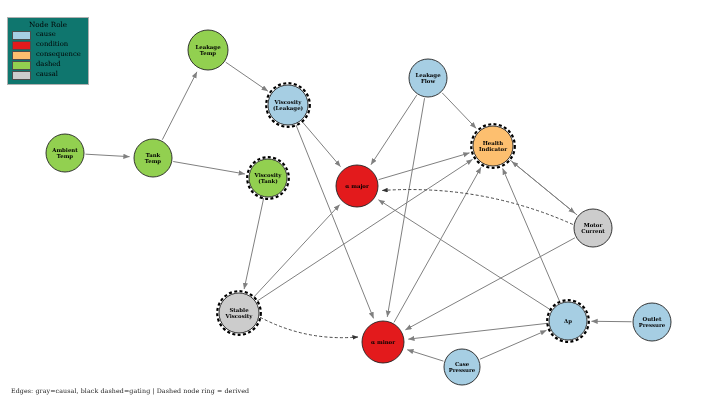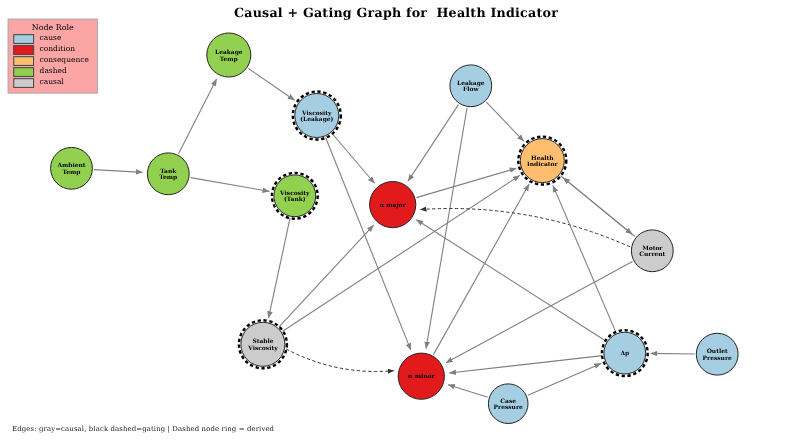--- a/index.html
+++ b/index.html
@@ -49,21 +49,21 @@
     font-size: 6.3px;
     color: #1a1a1a;
     letter-spacing: 0.1px;
     white-space: pre;
   }
   .legend-box {
     position: absolute;
     left: 7px;
     top: 17px;
     width: 82px;
-    background: #fca5a5;
+    background: #0f766e;
     border: 1px solid #b0b0b0;
     padding: 2px 3px 3px 3px;
     box-sizing: border-box;
   }
   .legend-title {
     text-align: center;
     font-size: 7.2px;
     color: #000000;
     margin-bottom: 2px;
     font-family: "DejaVu Serif", "Liberation Serif", serif;
@@ -91,21 +91,20 @@
     font-weight: bold;
     font-size: 5.4px;
     fill: #000000;
   }
 </style>
 </head>
 <body>
 
 <div id="stage">
 
-  <div class="chart-title">Causal + Gating Graph for  Health Indicator</div>
 
   <svg id="graph-svg" viewBox="0 0 720 403">
     <defs>
       <marker id="arrow-gray" markerWidth="7" markerHeight="7" refX="6.2" refY="2.6" orient="auto" markerUnits="strokeWidth">
         <path d="M0,0 L6.4,2.6 L0,5.2 z" fill="#808080"></path>
       </marker>
       <marker id="arrow-black" markerWidth="7" markerHeight="7" refX="6.2" refY="2.6" orient="auto" markerUnits="strokeWidth">
         <path d="M0,0 L6.4,2.6 L0,5.2 z" fill="#333333"></path>
       </marker>
     </defs>

